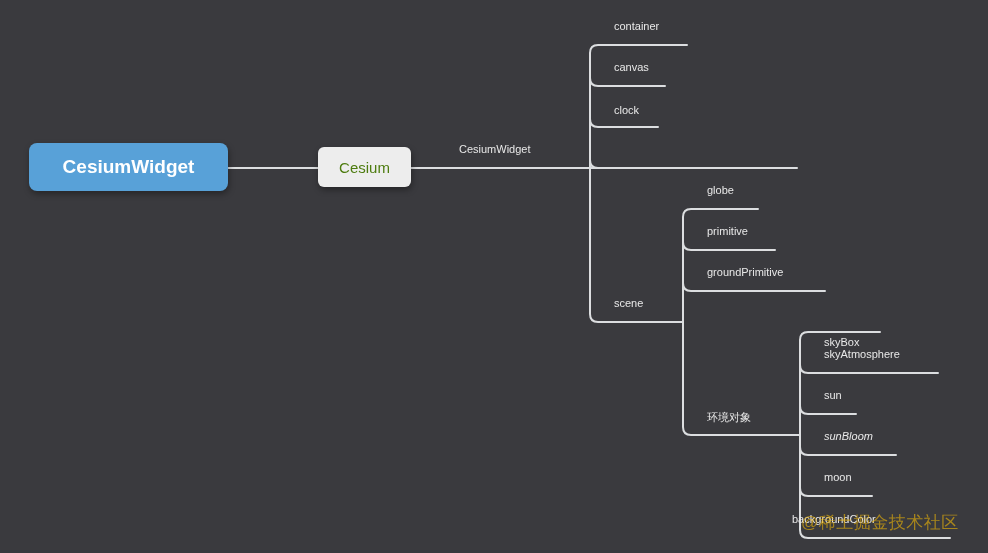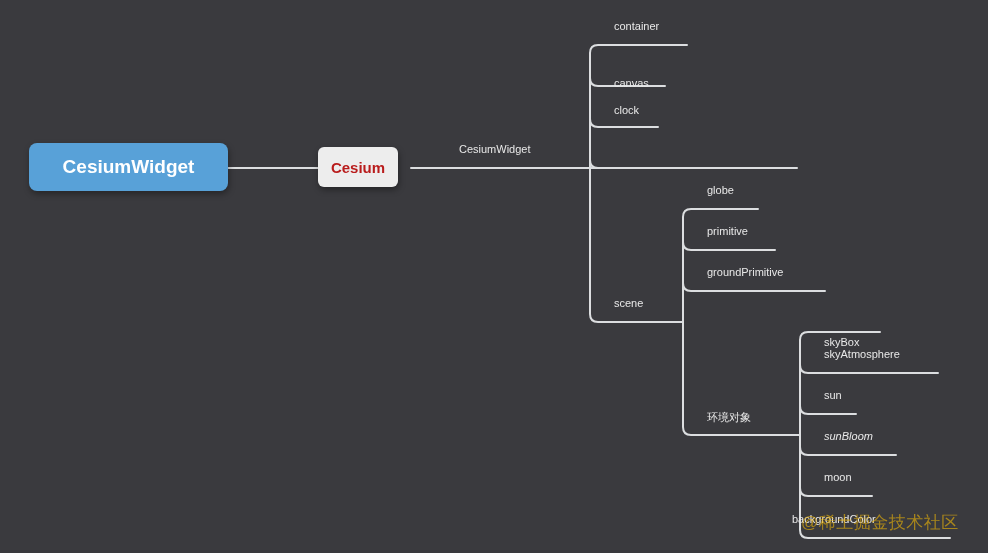--- a/index.html
+++ b/index.html
@@ -36,26 +36,26 @@
     left: 29px; top: 143px;
     width: 199px; height: 48px;
     background: #58a1d8;
     border-radius: 8px;
     color: #ffffff;
     font-size: 19px;
     font-weight: 600;
   }
   .lib-box {
     left: 318px; top: 147px;
-    width: 80px; height: 40px;
+    width: 93px; height: 40px;
     background: #ededed;
     border-radius: 6px;
-    color: #b91c1c;
+    color: #4d7c0f;
     font-size: 15px;
-    font-weight: 700;
+    font-weight: 400;
   }
   .lbl {
     position: absolute;
     z-index: 2;
     font-size: 11px;
     color: #e8e8e8;
     white-space: nowrap;
     cursor: default;
   }
   .watermark {
@@ -90,21 +90,21 @@
     <path d="M 800 447 Q 800 455 808 455 H 896"></path>
     <path d="M 800 488 Q 800 496 808 496 H 872"></path>
   </svg>
 
   <div class="node-box root-box">CesiumWidget</div>
   <div class="node-box lib-box">Cesium</div>
 
   <div class="lbl" style="left:459px; top:143px;">CesiumWidget</div>
 
   <div class="lbl" style="left:614px; top:20px;">container</div>
-  <div class="lbl" style="left:614px; top:61px;margin-top:16px;">canvas</div>
+  <div class="lbl" style="left:614px; top:61px;">canvas</div>
   <div class="lbl" style="left:614px; top:104px;">clock</div>
   <div class="lbl" style="left:614px; top:297px;">scene</div>
 
   <div class="lbl" style="left:707px; top:184px;">globe</div>
   <div class="lbl" style="left:707px; top:225px;">primitive</div>
   <div class="lbl" style="left:707px; top:266px;">groundPrimitive</div>
   <div class="lbl" style="left:707px; top:410px;">环境对象</div>
 
   <div class="lbl" style="left:824px; top:307px;margin-top:29px;">skyBox</div>
   <div class="lbl" style="left:824px; top:348px;">skyAtmosphere</div>

